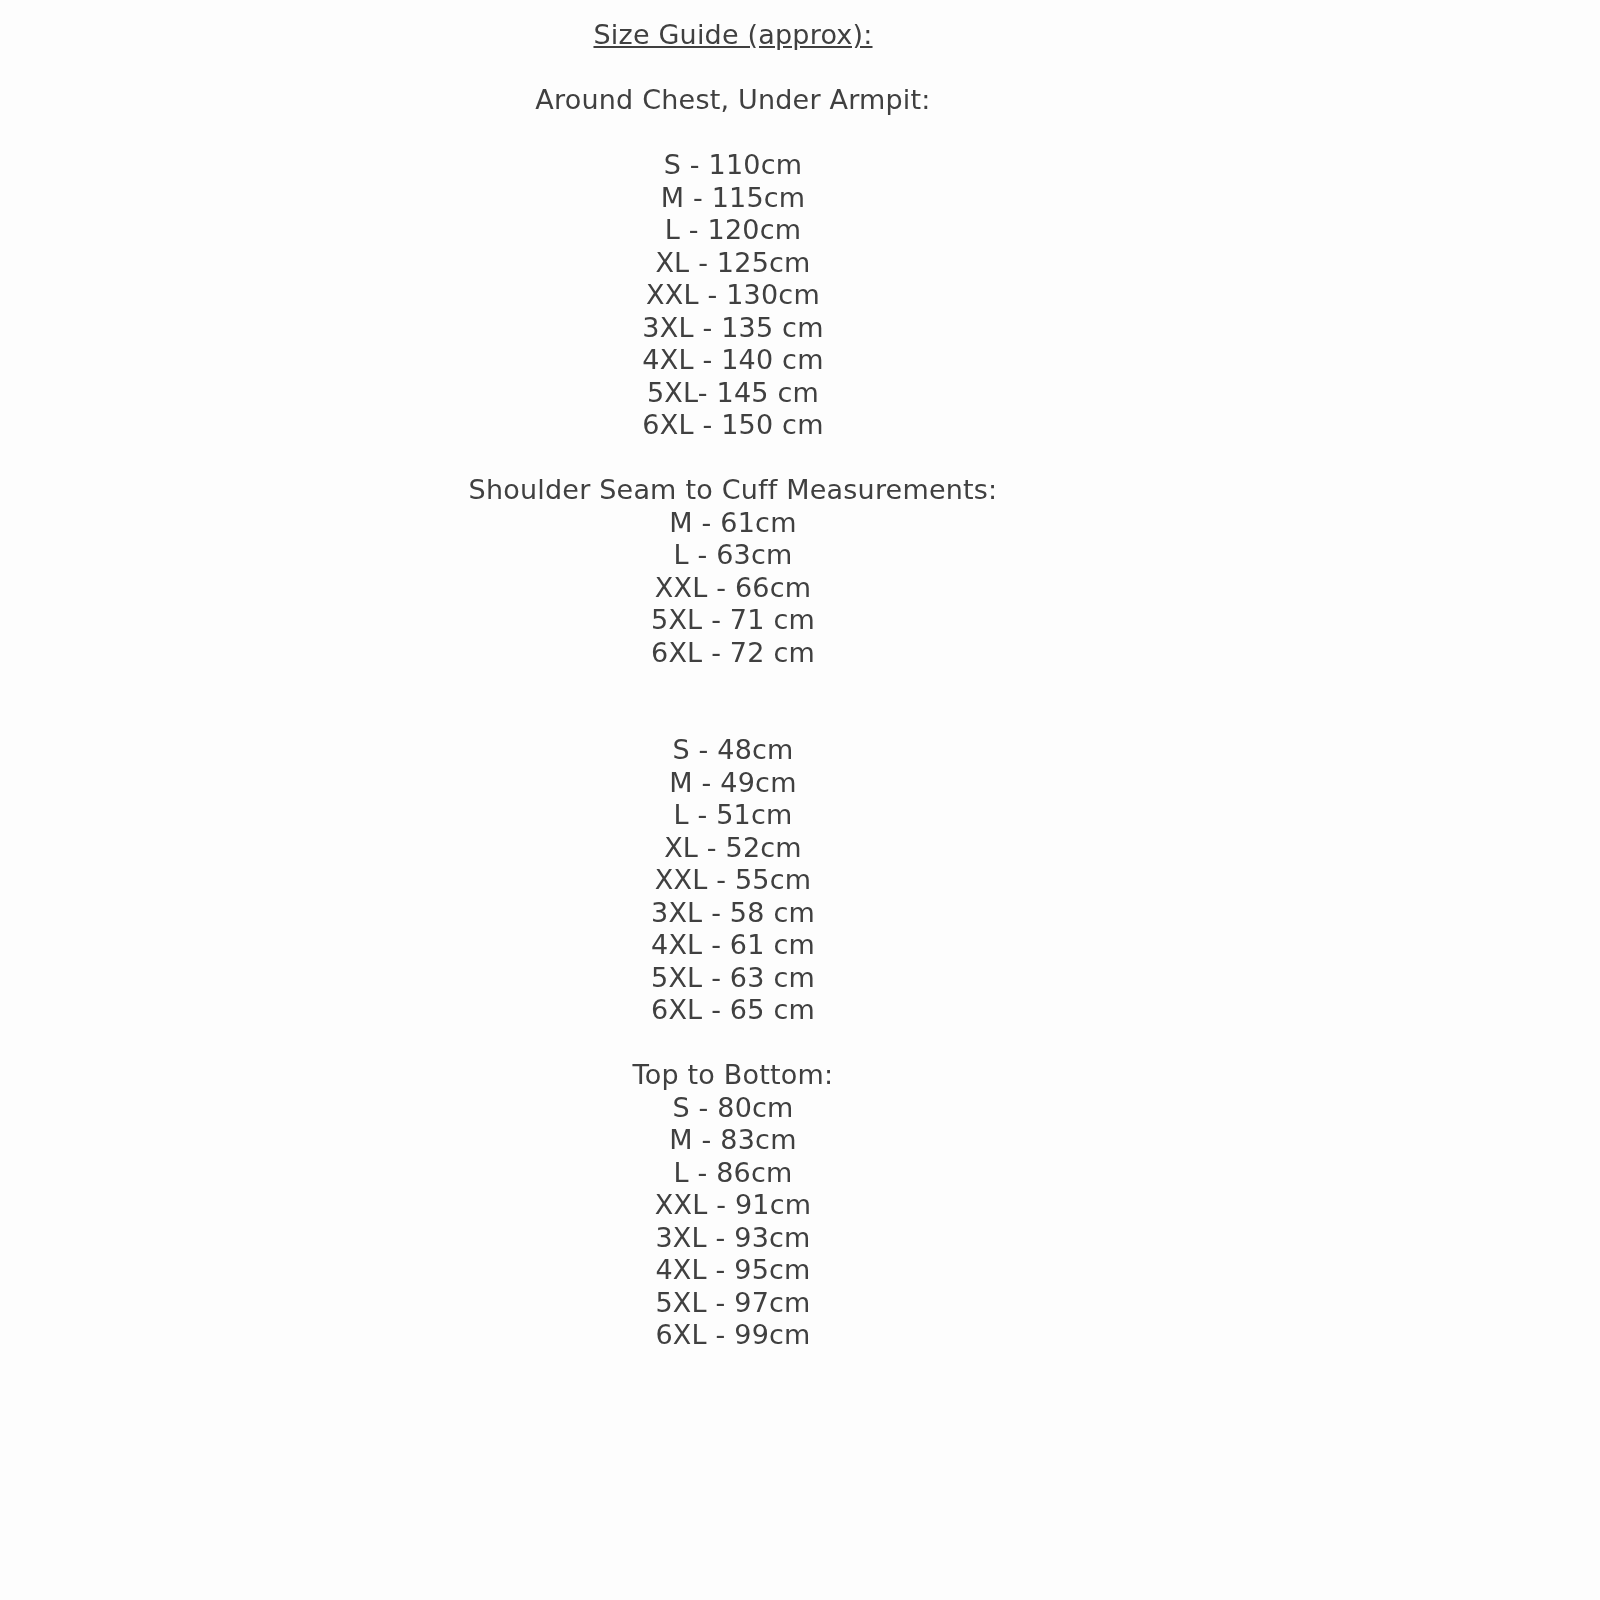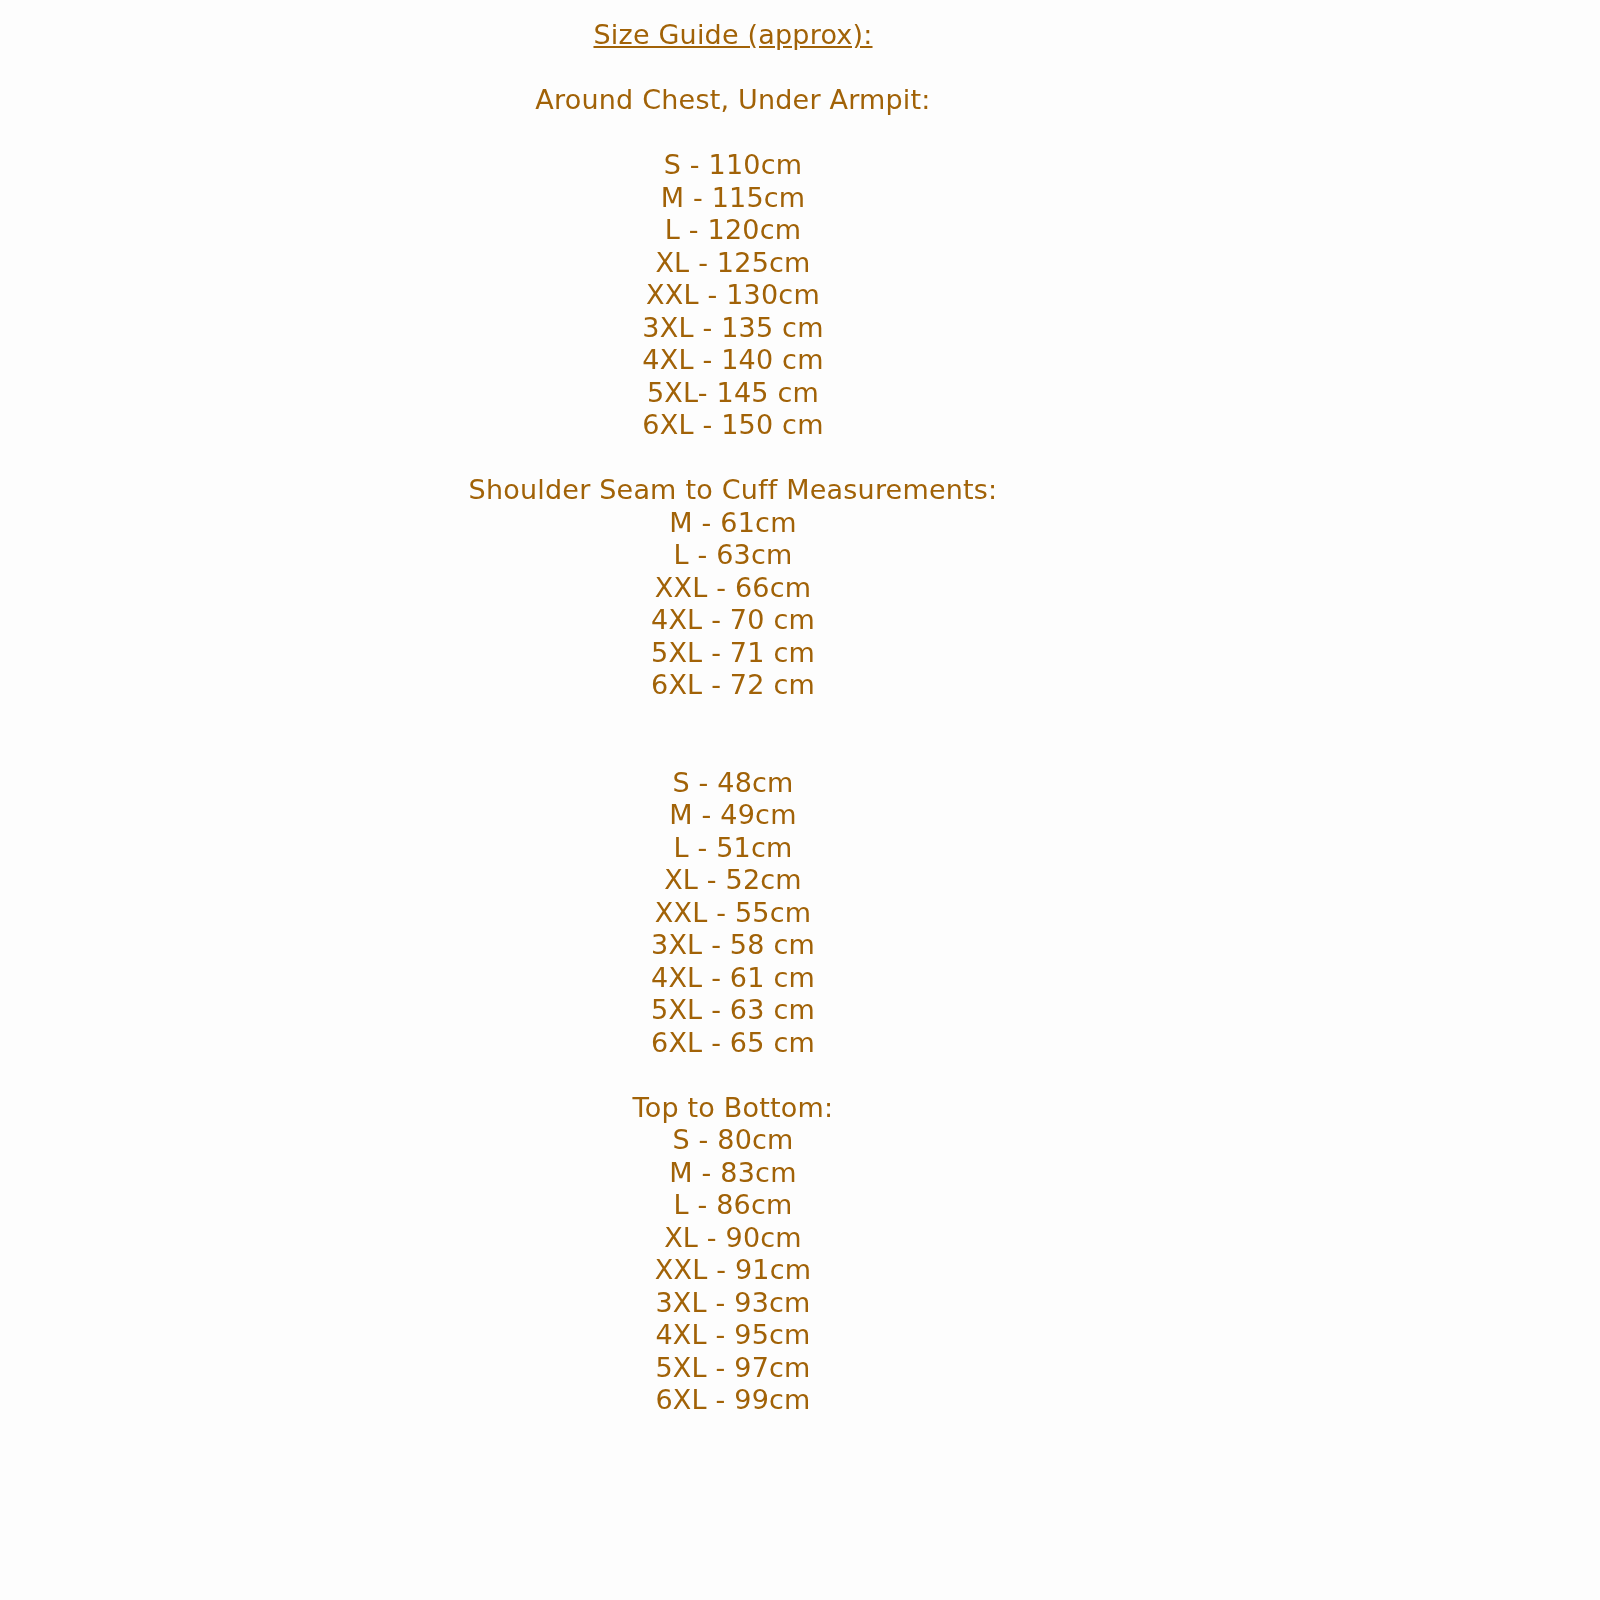--- a/index.html
+++ b/index.html
@@ -13,21 +13,21 @@
     overflow: hidden;
   }
   .doc {
     box-sizing: border-box;
     width: 1356px;
     padding: 19px 0 0 110px; 
     text-align: center;
     font-family: "DejaVu Sans", "Liberation Sans", sans-serif;
     font-size: 27px;
     line-height: 32.5px;
-    color: #a16207;
+    color: #404040;
     letter-spacing: 0.2px;
   }
   .line {
     min-height: 32.5px;
     white-space: pre;
   }
   .title {
     text-decoration: underline;
   }
 </style>
@@ -49,41 +49,39 @@
   <div class="line item">3XL - 135 cm</div>
   <div class="line item">4XL - 140 cm</div>
   <div class="line item">5XL- 145 cm</div>
   <div class="line item">6XL - 150 cm</div>
   <div class="line blank"></div>
 
   <div class="line heading">Shoulder Seam to Cuff Measurements:</div>
   <div class="line item">M - 61cm</div>
   <div class="line item">L - 63cm</div>
   <div class="line item">XXL - 66cm</div>
-  <div class="line item">4XL - 70 cm</div>
   <div class="line item">5XL - 71 cm</div>
   <div class="line item">6XL - 72 cm</div>
   <div class="line blank"></div>
 
   <div class="line blank"></div>
   <div class="line item">S - 48cm</div>
   <div class="line item">M - 49cm</div>
   <div class="line item">L - 51cm</div>
   <div class="line item">XL - 52cm</div>
   <div class="line item">XXL - 55cm</div>
   <div class="line item">3XL - 58 cm</div>
   <div class="line item">4XL - 61 cm</div>
   <div class="line item">5XL - 63 cm</div>
   <div class="line item">6XL - 65 cm</div>
   <div class="line blank"></div>
 
   <div class="line heading">Top to Bottom:</div>
   <div class="line item">S - 80cm</div>
   <div class="line item">M - 83cm</div>
   <div class="line item">L - 86cm</div>
-  <div class="line item">XL - 90cm</div>
   <div class="line item">XXL - 91cm</div>
   <div class="line item">3XL - 93cm</div>
   <div class="line item">4XL - 95cm</div>
   <div class="line item">5XL - 97cm</div>
   <div class="line item">6XL - 99cm</div>
 
 </div>
 
 </body></html>

